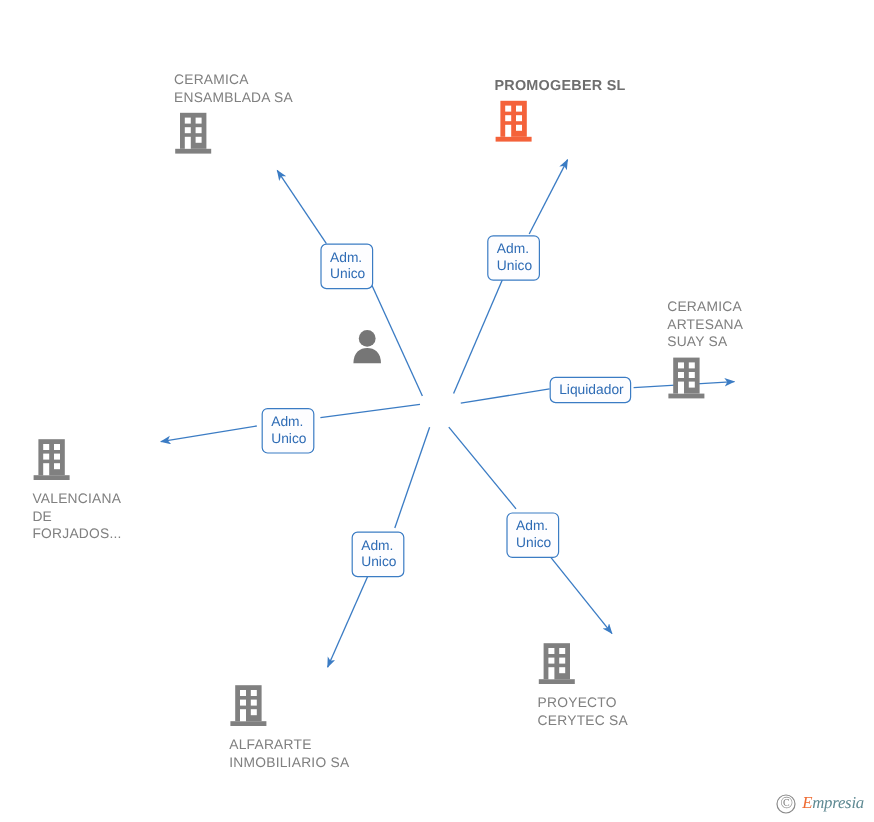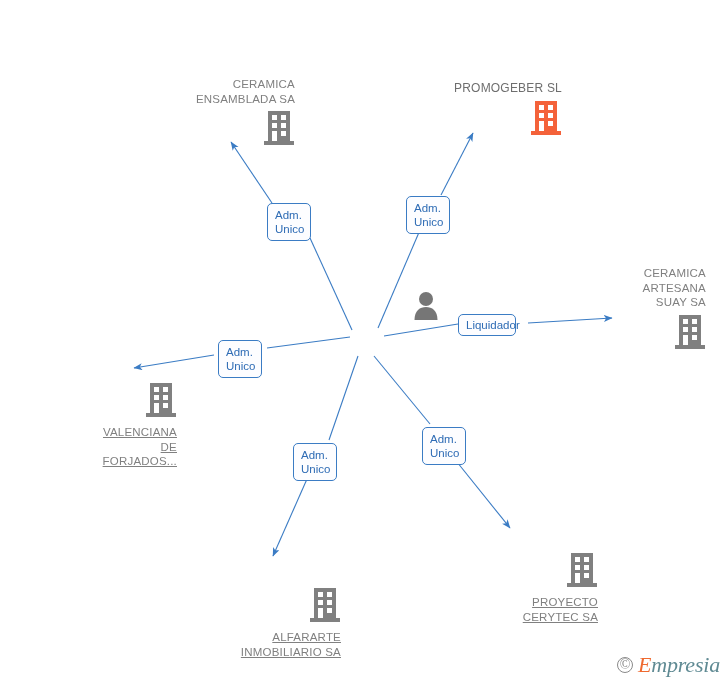--- a/index.html
+++ b/index.html
@@ -21,42 +21,41 @@
     position: absolute;
     left: 0;
     top: 0;
     width: 728px;
     height: 685px;
   }
   .node {
     position: absolute;
     width: 150px;
     margin-left: -75px;
-    text-align: right;
+    text-align: left;
     z-index: 3;
-    margin-top: 17px;
   }
   .node-label {
     font-size: 11.5px;
     line-height: 14.5px;
     color: #808080;
     letter-spacing: 0.2px;
     white-space: pre-line;
   }
   .node-label.highlight {
     color: #6e6e6e;
-    font-weight: normal;
+    font-weight: bold;
     font-size: 12px;
   }
   .node-icon {
     display: inline-block;
     line-height: 0;
   }
   .node.label-top .node-icon { margin-top: 4px; }
-  .node.label-bottom .node-label { margin-top: 3px; text-decoration: underline; }
+  .node.label-bottom .node-label { margin-top: 3px; }
 
   .rel {
     position: absolute;
     z-index: 5;
     border: 1.4px solid #3b7cc4;
     border-radius: 5px;
     background: #fdfdff;
     color: #2f6cb5;
     font-size: 11.5px;
     line-height: 14px;
@@ -83,21 +82,21 @@
     border-radius: 50%;
     width: 14px;
     height: 14px;
     line-height: 13px;
     text-align: center;
     font-family: "Liberation Serif", serif;
   }
   .wm-text {
     font-family: "Liberation Serif", serif;
     font-style: italic;
-    font-size: 22px;
+    font-size: 14px;
     letter-spacing: -0.2px;
   }
   .wm-e { color: #ef6a30; }
   .wm-rest { color: #5f8a93; }
 </style>
 </head>
 <body>
 
 <div id="canvas">
 
@@ -250,21 +249,21 @@
     <div class="node-label">ALFARARTE
 INMOBILIARIO SA</div>
   </div>
 
   <div class="rel" style="left:267px; top:203px; width:44px;">Adm.
 Unico</div>
 
   <div class="rel" style="left:406px; top:196px; width:44px;">Adm.
 Unico</div>
 
-  <div class="rel" style="left:458px; top:314px; width:58px; padding-top:3px; padding-bottom:3px;">Liquidador</div>
+  <div class="rel" style="left:458px; top:314px; width:68px; padding-top:3px; padding-bottom:3px;">Liquidador</div>
 
   <div class="rel" style="left:218px; top:340px; width:44px;">Adm.
 Unico</div>
 
   <div class="rel" style="left:293px; top:443px; width:44px;">Adm.
 Unico</div>
 
   <div class="rel" style="left:422px; top:427px; width:44px;">Adm.
 Unico</div>
 

